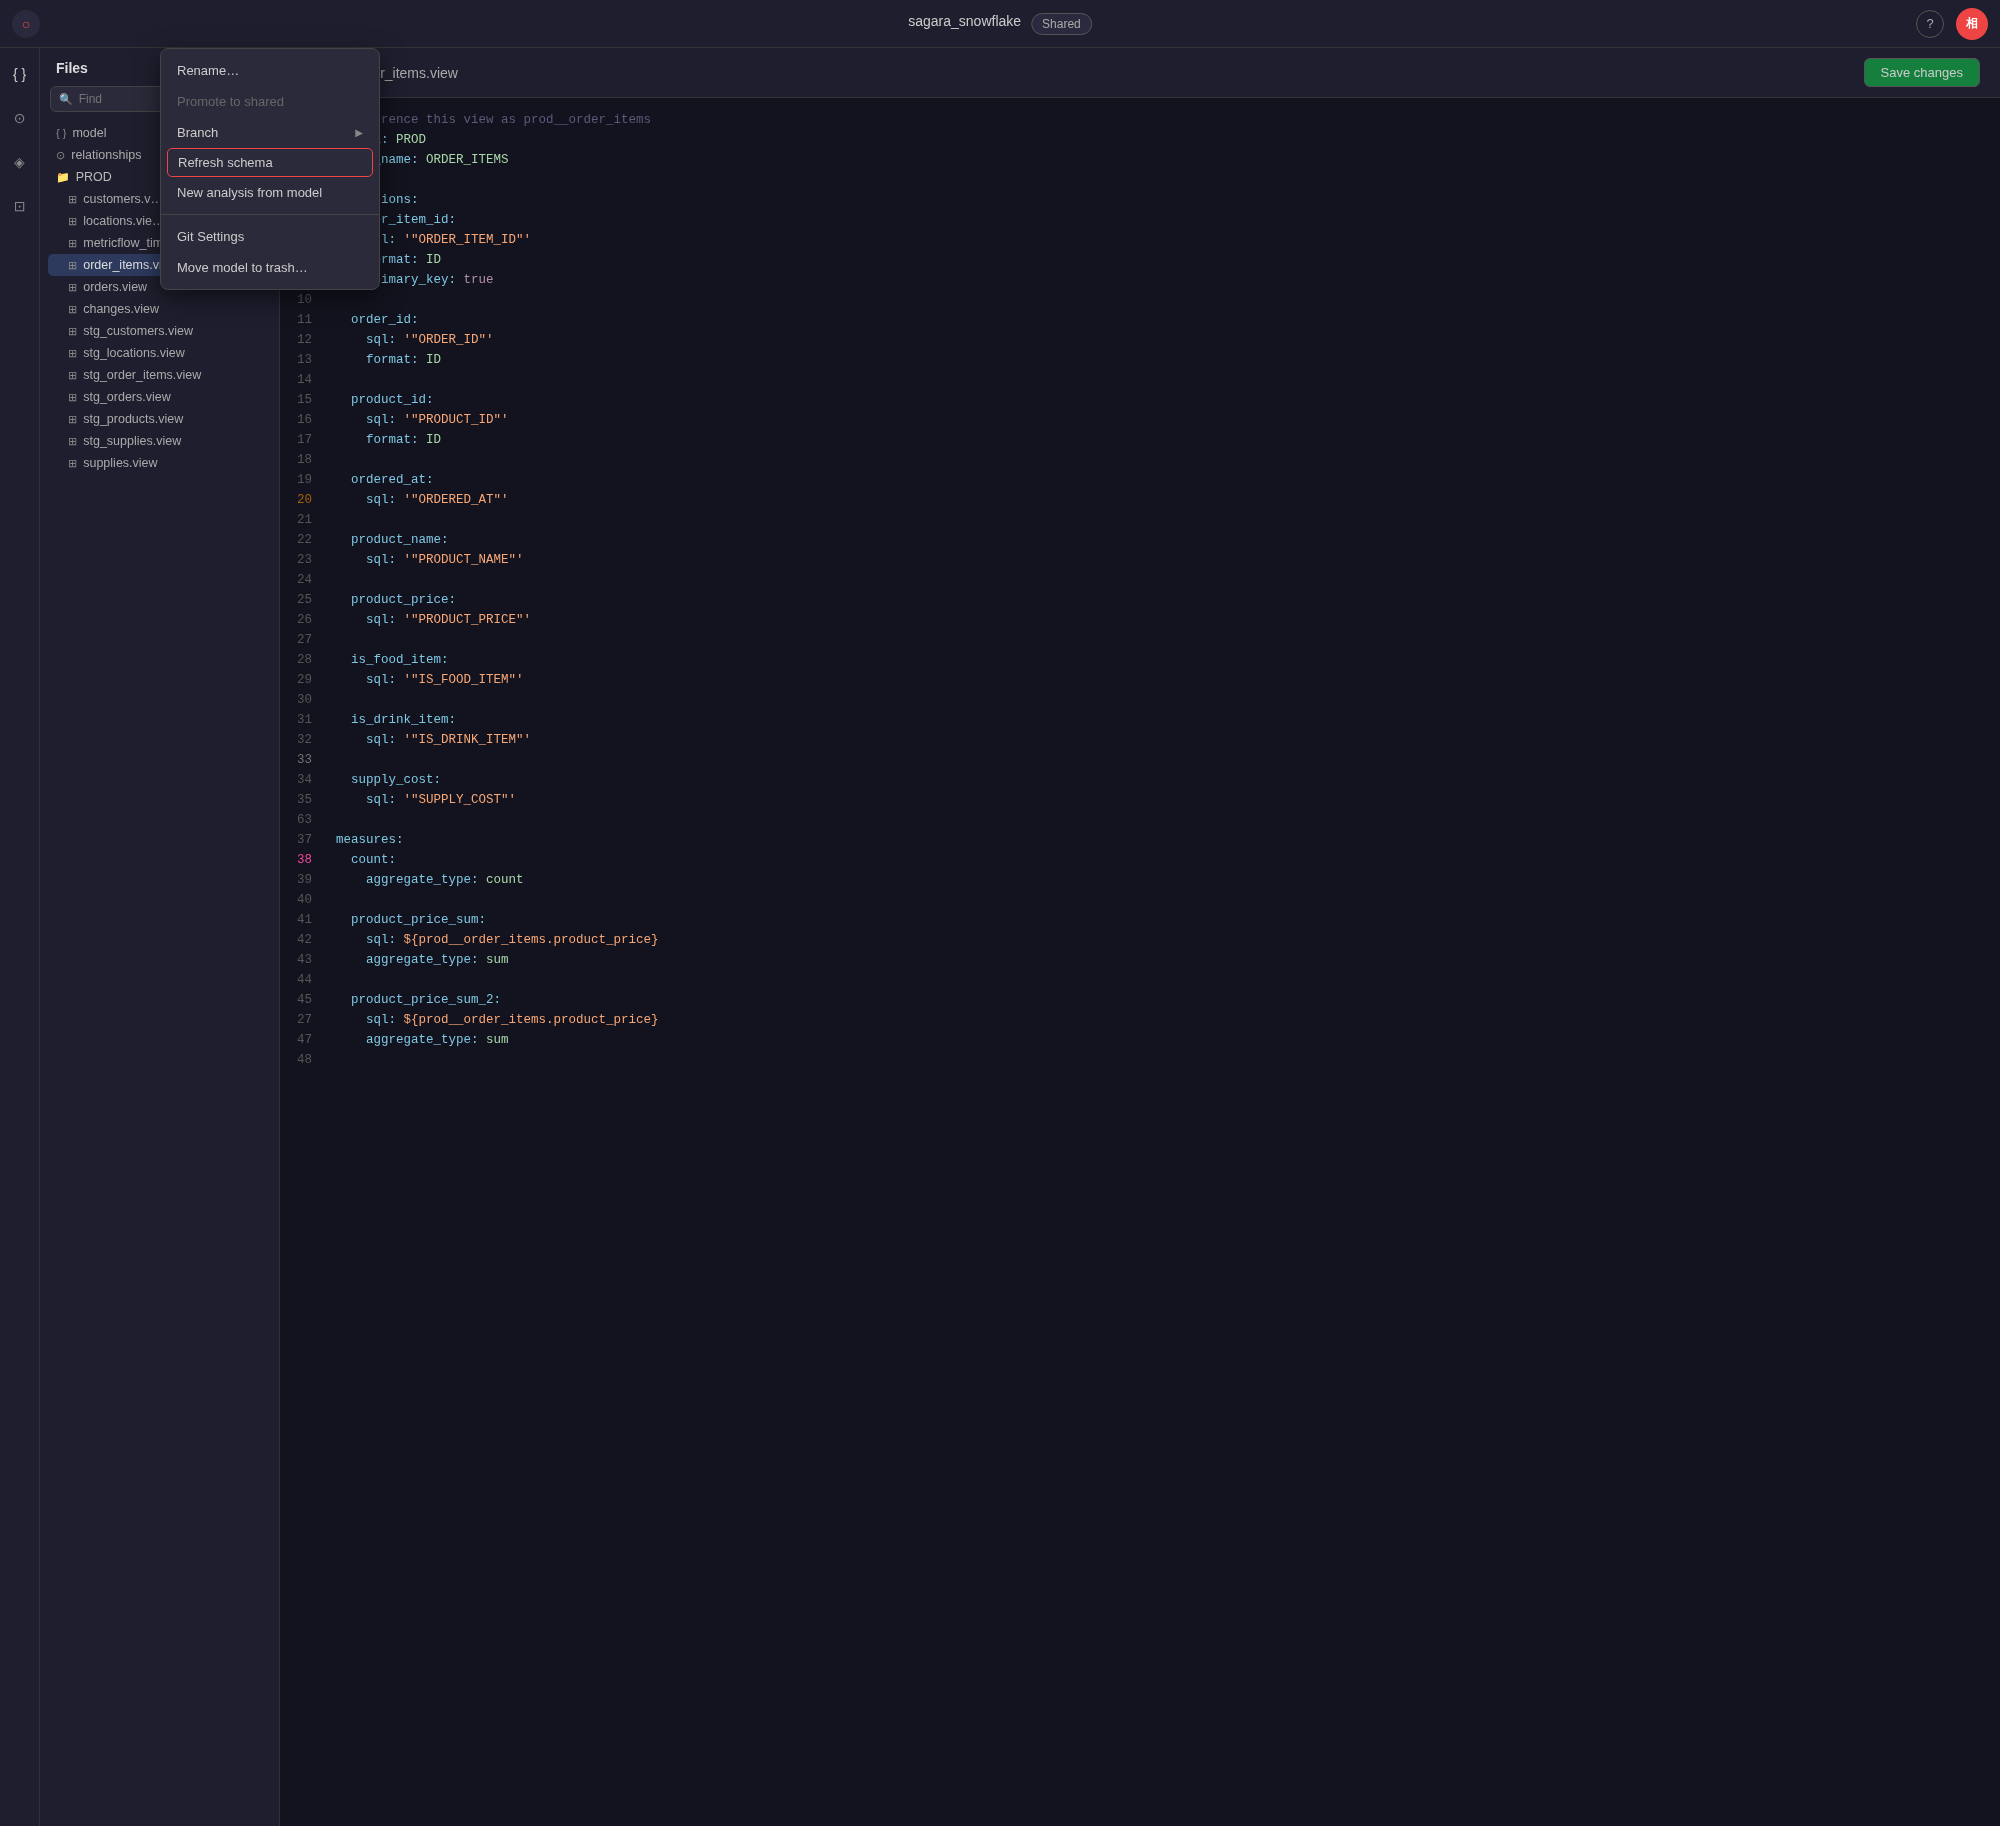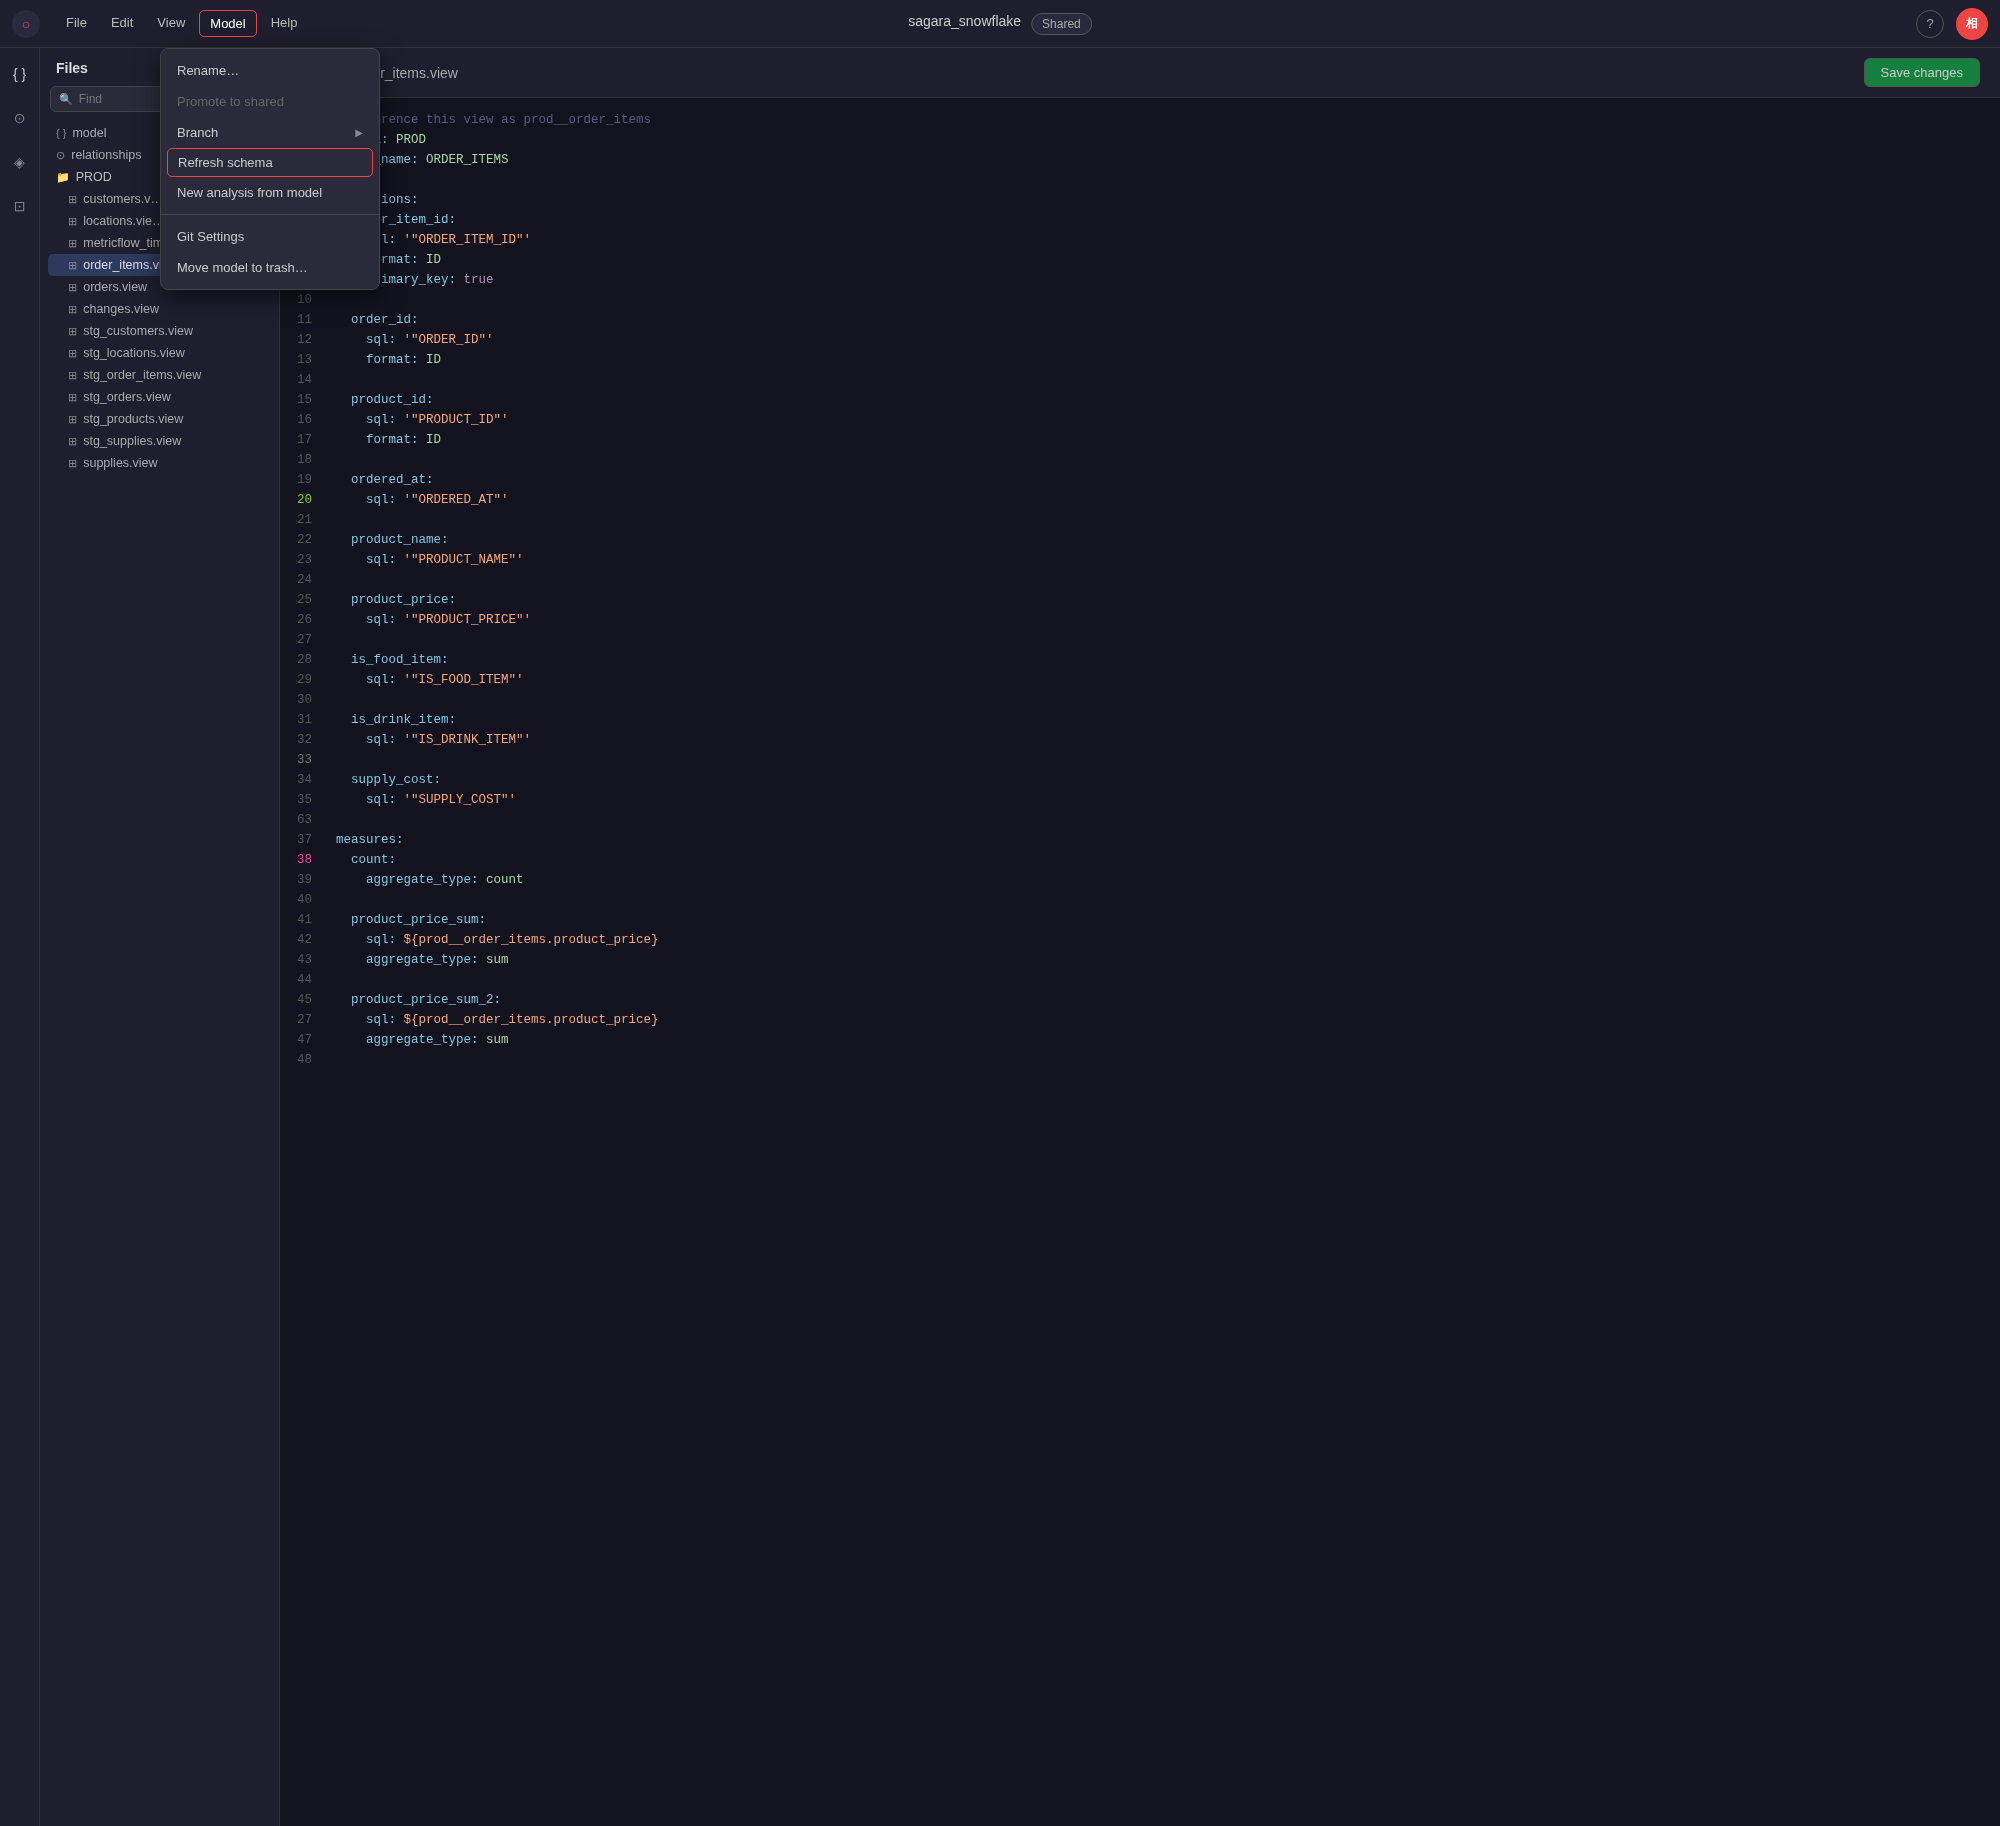--- a/index.html
+++ b/index.html
@@ -278,27 +278,20 @@
       white-space: pre;
       overflow-x: auto;
     }
     .ln { display: block; height: 1.6em; }
   </style>
 </head>
 <body>
 
 <div class="menubar">
   <div class="menubar-logo">○</div>
-  <div class="menubar-items">
-    <div class="menubar-item">File</div>
-    <div class="menubar-item">Edit</div>
-    <div class="menubar-item">View</div>
-    <div class="menubar-item active">Model</div>
-    <div class="menubar-item">Help</div>
-  </div>
   <div class="menubar-center">
     <span class="menubar-title">sagara_snowflake</span>
     <span class="shared-badge">Shared</span>
   </div>
   <div class="menubar-right">
     <div class="help-btn">?</div>
     <div class="avatar">相</div>
   </div>
 </div>
 
@@ -419,21 +412,21 @@
           <span class="ln" style="color:#555">10</span>
           <span class="ln" style="color:#555">11</span>
           <span class="ln" style="color:#555">12</span>
           <span class="ln" style="color:#555">13</span>
           <span class="ln" style="color:#555">14</span>
           <span class="ln" style="color:#555">15</span>
           <span class="ln" style="color:#555">16</span>
           <span class="ln" style="color:#555">17</span>
           <span class="ln" style="color:#555">18</span>
           <span class="ln" style="color:#555">19</span>
-          <span class="ln" style="color:#84cc16">20</span>
+          <span class="ln" style="color:#a16207">20</span>
           <span class="ln" style="color:#555">21</span>
           <span class="ln" style="color:#555">22</span>
           <span class="ln" style="color:#555">23</span>
           <span class="ln" style="color:#555">24</span>
           <span class="ln" style="color:#555">25</span>
           <span class="ln" style="color:#555">26</span>
           <span class="ln" style="color:#555">27</span>
           <span class="ln" style="color:#555">28</span>
           <span class="ln" style="color:#555">29</span>
           <span class="ln" style="color:#555">30</span>

